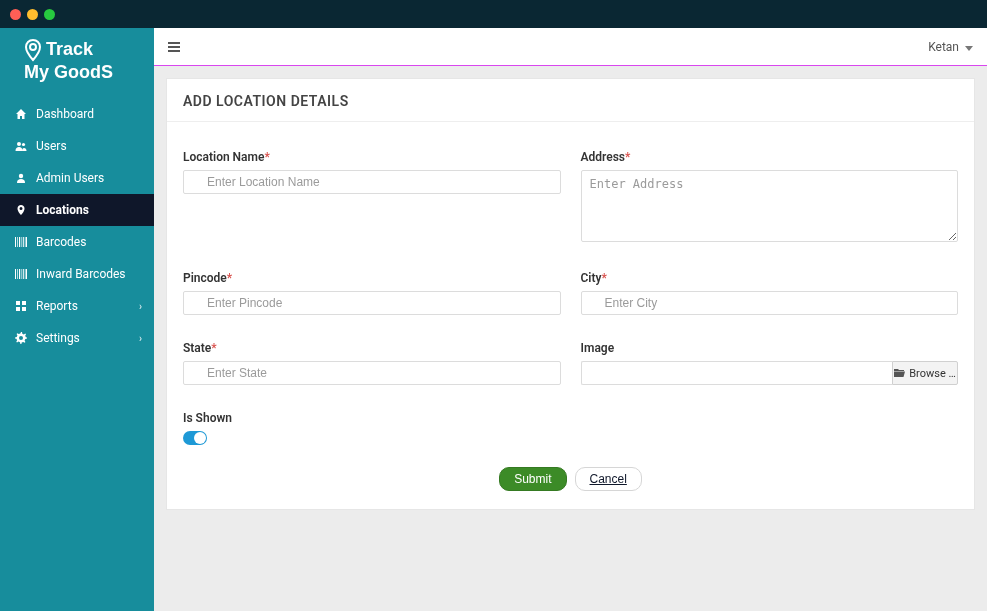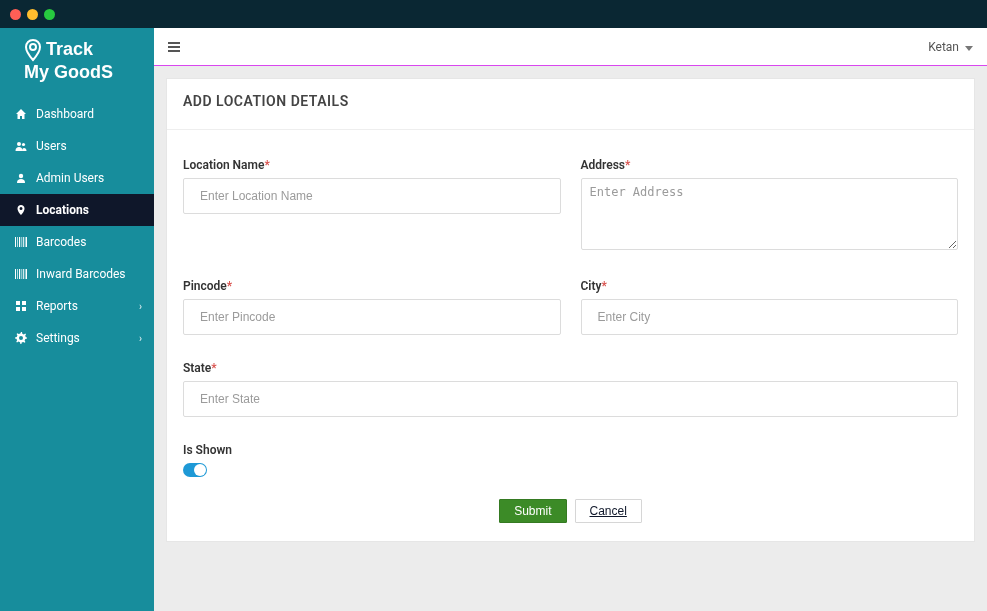--- a/index.html
+++ b/index.html
@@ -18,37 +18,37 @@
   .nav-item { display: flex; align-items: center; height: 32px; padding: 0 12px 0 12px; cursor: pointer; font-size: 12px; }
   .nav-item.active { background: #0f172a; font-weight: bold; }
   .nav-item .ico { width: 18px; display: flex; justify-content: center; margin-right: 6px; }
   .nav-item .chev { margin-left: auto; font-size: 10px; opacity: .9; }
   .main { flex: 1; display: flex; flex-direction: column; background: #ececec; }
   .topbar { height: 38px; background: #fff; display: flex; align-items: center; padding: 0 14px; border-bottom: 1px solid #d946ef; }
   .hamburger { display:inline-flex; }
   .top-right { margin-left: auto; display: flex; align-items: center; gap: 6px; color: #555; font-size: 12px; cursor: pointer; }
   .content { flex: 1; padding: 12px 12px 0 12px; overflow: auto; }
   .card { background: #fff; border: 1px solid #e6e6e6; }
-  .card-header { padding: 14px 16px 20px 16px; border-bottom: 1px solid #eee; font-size: 14px; letter-spacing: .5px; color: #444; font-weight: 600; }
+  .card-header { padding: 14px 16px 12px 16px; border-bottom: 1px solid #eee; font-size: 14px; letter-spacing: .5px; color: #444; font-weight: 600; }
   .card-body { padding: 14px 16px 18px 16px; }
   .row { display: flex; gap: 20px; }
   .col { flex: 1; }
   .field-label { font-size: 12px; font-weight: 600; color: #333; display: block; margin-bottom: 6px; margin-top: 14px;}
   .req { color: #d9534f; }
-  .input { width: 100%; height: 36px; border: 1px solid #dcdcdc; background: #fff; padding: 0 16px; font-size: 12px; color: #333; border-radius: 2px;}
+  .input { width: 100%; height: 24px; border: 1px solid #dcdcdc; background: #fff; padding: 0 23px; font-size: 12px; color: #333; border-radius: 2px;}
   .input::placeholder { color: #9b9b9b; }
   textarea.input { height: 72px; padding: 6px 8px; resize: vertical; }
   .file-wrap { display: flex; }
   .file-display { flex: 1; height: 24px; border: 1px solid #dcdcdc; border-right: none; background: #fff; border-radius: 2px 0 0 2px;}
   .browse-btn { width: 66px; height: 24px; border: 1px solid #d0d0d0; background: #f3f3f3; font-size: 11px; display: flex; align-items: center; justify-content: center; gap: 4px; cursor: pointer; border-radius: 0 2px 2px 0;}
   .mt { margin-top: 12px; }
   .toggle { width: 24px; height: 14px; background: #1e99d6; border-radius: 10px; position: relative; cursor: pointer; margin-top:4px;}
   .toggle-knob { position: absolute; right: 1px; top: 1px; width: 12px; height: 12px; border-radius: 50%; background: #fff; }
   .actions { display: flex; justify-content: center; gap: 8px; margin-top: 22px; }
-  .btn { height: 24px; padding: 0 14px; font-size: 12px; border-radius: 1px; cursor: pointer; border: 1px solid transparent; }
+  .btn { height: 24px; padding: 0 14px; font-size: 12px; border-radius: 10px; cursor: pointer; border: 1px solid transparent; }
   .btn-primary { background: #3c8b27; color: #fff; border-color: #357a22; }
   .btn-default { background: #fff; color: #0f172a; border-color: #d6d6d6; text-decoration: underline; }
   .footer { height: 28px; background: #fff; border-top: 1px solid #eee; display: flex; align-items: center; padding: 0 14px; font-size: 11px; color: #7a7a7a; }
 </style>
 </head>
 <body>
 
 <div class="window">
   <div class="titlebar">
     <div class="tb-dot tb-red"></div>
@@ -194,20 +194,32 @@
                 <label class="field-label"><span>City</span><span class="req">*</span></label>
                 <input class="input" placeholder="Enter City" style="">
               </div>
             </div>
 
             <div class="row mt">
               <div class="col">
                 <label class="field-label"><span>State</span><span class="req">*</span></label>
                 <input class="input" placeholder="Enter State" style="">
               </div>
+              <div class="col">
+                <label class="field-label"><span>Image</span></label>
+                <div class="file-wrap">
+                  <div class="file-display"></div>
+                  <div class="browse-btn">
+                    <span><svg width="11" height="9" viewBox="0 0 11 9" fill="#555">
+                          <path d="M0 1 L4 1 L5 2 L10 2 L10 3 L0 3 Z M0 3.5 L11 3.5 L9.5 9 L0 9 Z"></path>
+                        </svg></span>
+                    <span>Browse …</span>
+                  </div>
+                </div>
+              </div>
             </div>
 
             <div class="row mt">
               <div class="col">
                 <label class="field-label">Is Shown</label>
                 <div class="toggle">
                   <div class="toggle-knob"></div>
                 </div>
               </div>
               <div class="col"></div>

